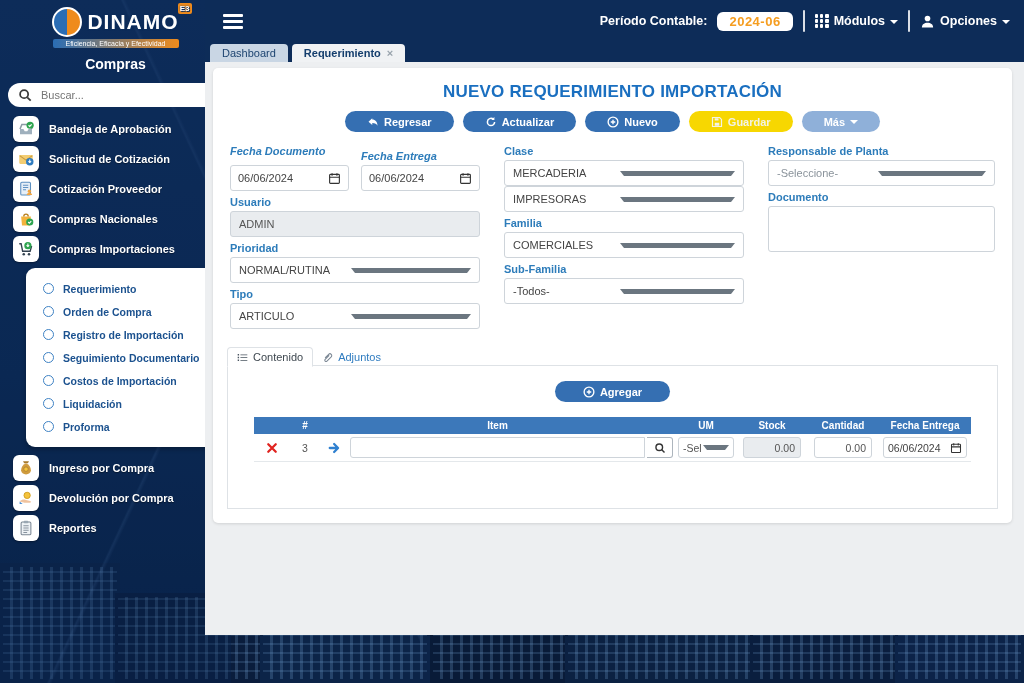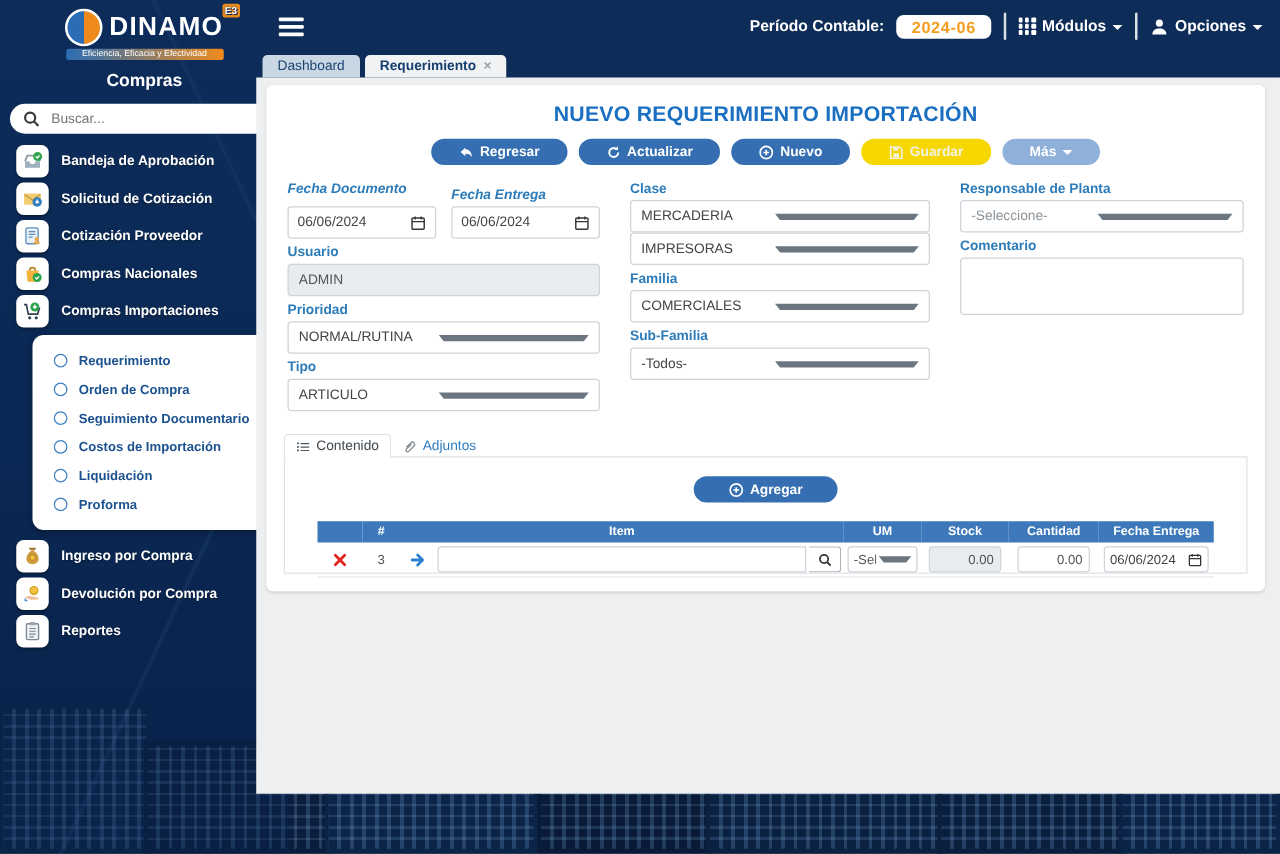--- a/index.html
+++ b/index.html
@@ -106,21 +106,21 @@
   textarea.comment{width:100%;height:46px;border:1px solid #ced4da;border-radius:3px;resize:none;
     box-sizing:border-box;font-family:inherit;font-size:11px;padding:4px 6px;outline:none;}
   .gray-txt{color:#8a939b;}
 
   
   .ctabs{display:flex;align-items:flex-end;margin-top:15px;height:22px;position:relative;z-index:2;}
   .ctab{font-size:11px;padding:3px 9px;display:flex;align-items:center;gap:5px;cursor:pointer;}
   .ctab.on{background:#fff;border:1px solid #dee2e6;border-bottom:1px solid #fff;
     border-radius:4px 4px 0 0;color:#3f4850;margin-bottom:-1px;}
   .ctab.off{color:#2f7cc0;}
-  .panel{border:1px solid #dee2e6;height:94px;margin-top:-1px;padding-top:15px;box-sizing:border-box;}
+  .panel{border:1px solid #dee2e6;height:144px;margin-top:-1px;padding-top:15px;box-sizing:border-box;}
   .addrow{display:flex;justify-content:center;}
   .tblwrap{margin:15px 26px 0;}
   .tbl{display:grid;grid-template-columns:36px 30px 30px 1fr 30px 62px 70px 72px 92px;align-items:center;}
   .th{background:#3c78ba;color:#fff;font-weight:bold;font-size:10px;height:17px;display:flex;
     align-items:center;justify-content:center;}
   .th.item{grid-column:3/6;}
   .cell{height:27px;display:flex;align-items:center;justify-content:center;border-bottom:1px solid #e4e8eb;}
   .rownum{font-size:10.5px;color:#555;}
   .iteminput{width:100%;height:21px;border:1px solid #ced4da;border-radius:3px 0 0 3px;box-sizing:border-box;
     outline:none;font-family:inherit;font-size:10.5px;padding:0 5px;}
@@ -237,20 +237,24 @@
       <div class="subitem">
         <span class="bullet"></span>
         <span class="sublabel">Requerimiento</span>
       </div>
       <div class="subitem">
         <span class="bullet"></span>
         <span class="sublabel">Orden de Compra</span>
       </div>
       <div class="subitem">
         <span class="bullet"></span>
+        <span class="sublabel">Registro de Importación</span>
+      </div>
+      <div class="subitem">
+        <span class="bullet"></span>
         <span class="sublabel">Seguimiento Documentario</span>
       </div>
       <div class="subitem">
         <span class="bullet"></span>
         <span class="sublabel">Costos de Importación</span>
       </div>
       <div class="subitem">
         <span class="bullet"></span>
         <span class="sublabel">Liquidación</span>
       </div>
@@ -436,21 +440,21 @@
             <span class="chev"></span>
           </div>
         </div>
 
         <div class="fcol3">
           <div class="flabel">Responsable de Planta</div>
           <div class="dsel">
             <span class="gray-txt">-Seleccione-</span>
             <span class="chev"></span>
           </div>
-          <div class="flabel">Comentario</div>
+          <div class="flabel">Documento</div>
           <textarea class="comment" style=""></textarea>
         </div>
       </div>
 
       <div class="ctabs">
         <div class="ctab on">
           <svg width="11" height="11" viewBox="0 0 16 16">
             <path d="M1 3h2v2H1zM1 7h2v2H1zM1 11h2v2H1zM5 3.5h10v1.4H5zM5 7.5h10v1.4H5zM5 11.5h10v1.4H5z" fill="#4a5560"></path>
           </svg>
           <span>Contenido</span>

